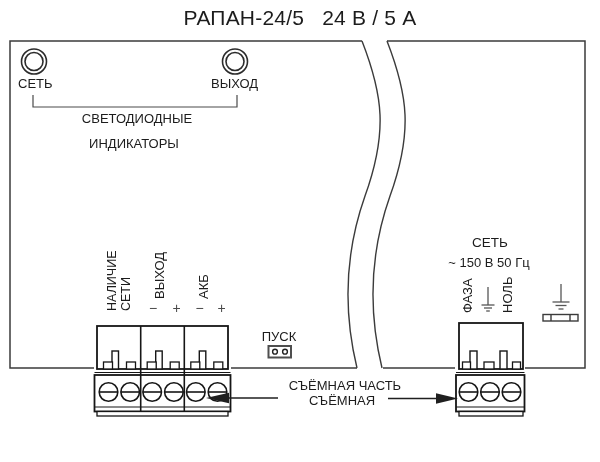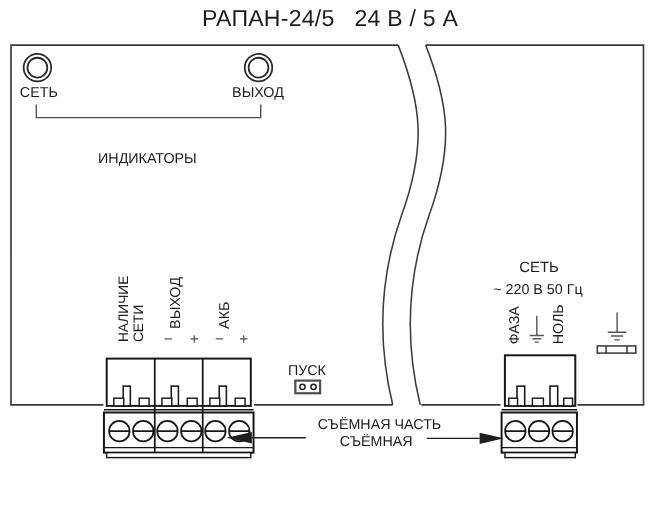--- a/index.html
+++ b/index.html
@@ -140,37 +140,38 @@
     <g>
       <path d="M388,398.5 H436" stroke="#1f1f1f" stroke-width="1.3" fill="none"></path>
       <polygon points="458,398.5 436,393.3 436,403.7" fill="#1f1f1f"></polygon>
     </g>
   </svg>
 
   <div class="title">РАПАН-24/5   24 В / 5 А</div>
 
   <span class="lbl" style="left:18px;top:77px;">СЕТЬ</span>
   <span class="lbl" style="left:211px;top:77px;">ВЫХОД</span>
+  <span class="lbl cx" style="left:137px;top:112px;">СВЕТОДИОДНЫЕ</span>
   <span class="lbl cx" style="left:134px;top:137px;">ИНДИКАТОРЫ</span>
 
   <div class="rot" style="left:106px;top:311px;">
     <span style="display:block;">НАЛИЧИЕ</span>
     <span style="display:block;">СЕТИ</span>
   </div>
   <span class="rot" style="left:153px;top:299px;font-size:13px;">ВЫХОД</span>
   <span class="rot" style="left:197px;top:299px;font-size:13px;">АКБ</span>
 
   <span class="sign" style="left:153px;top:301px;">−</span>
   <span class="sign" style="left:176.5px;top:301px;">+</span>
   <span class="sign" style="left:199.5px;top:301px;">−</span>
   <span class="sign" style="left:221.5px;top:301px;">+</span>
 
   <span class="lbl cx" style="left:279px;top:330px;">ПУСК</span>
 
   <span class="lbl cx mains-t" style="left:490px;top:236px;">СЕТЬ</span>
-  <span class="lbl cx" style="left:489px;top:256px;">~ 220 В 50 Гц</span>
+  <span class="lbl cx" style="left:489px;top:256px;">~ 150 В 50 Гц</span>
   <span class="rot" style="left:461px;top:313px;font-size:13px;">ФАЗА</span>
   <span class="rot" style="left:501px;top:313px;font-size:13px;">НОЛЬ</span>
 
   <span class="lbl cx" style="left:345px;top:379px;">СЪЁМНАЯ ЧАСТЬ</span>
   <span class="lbl cx" style="left:342px;top:394px;">СЪЁМНАЯ</span>
 
 </div>
 
 </body></html>

